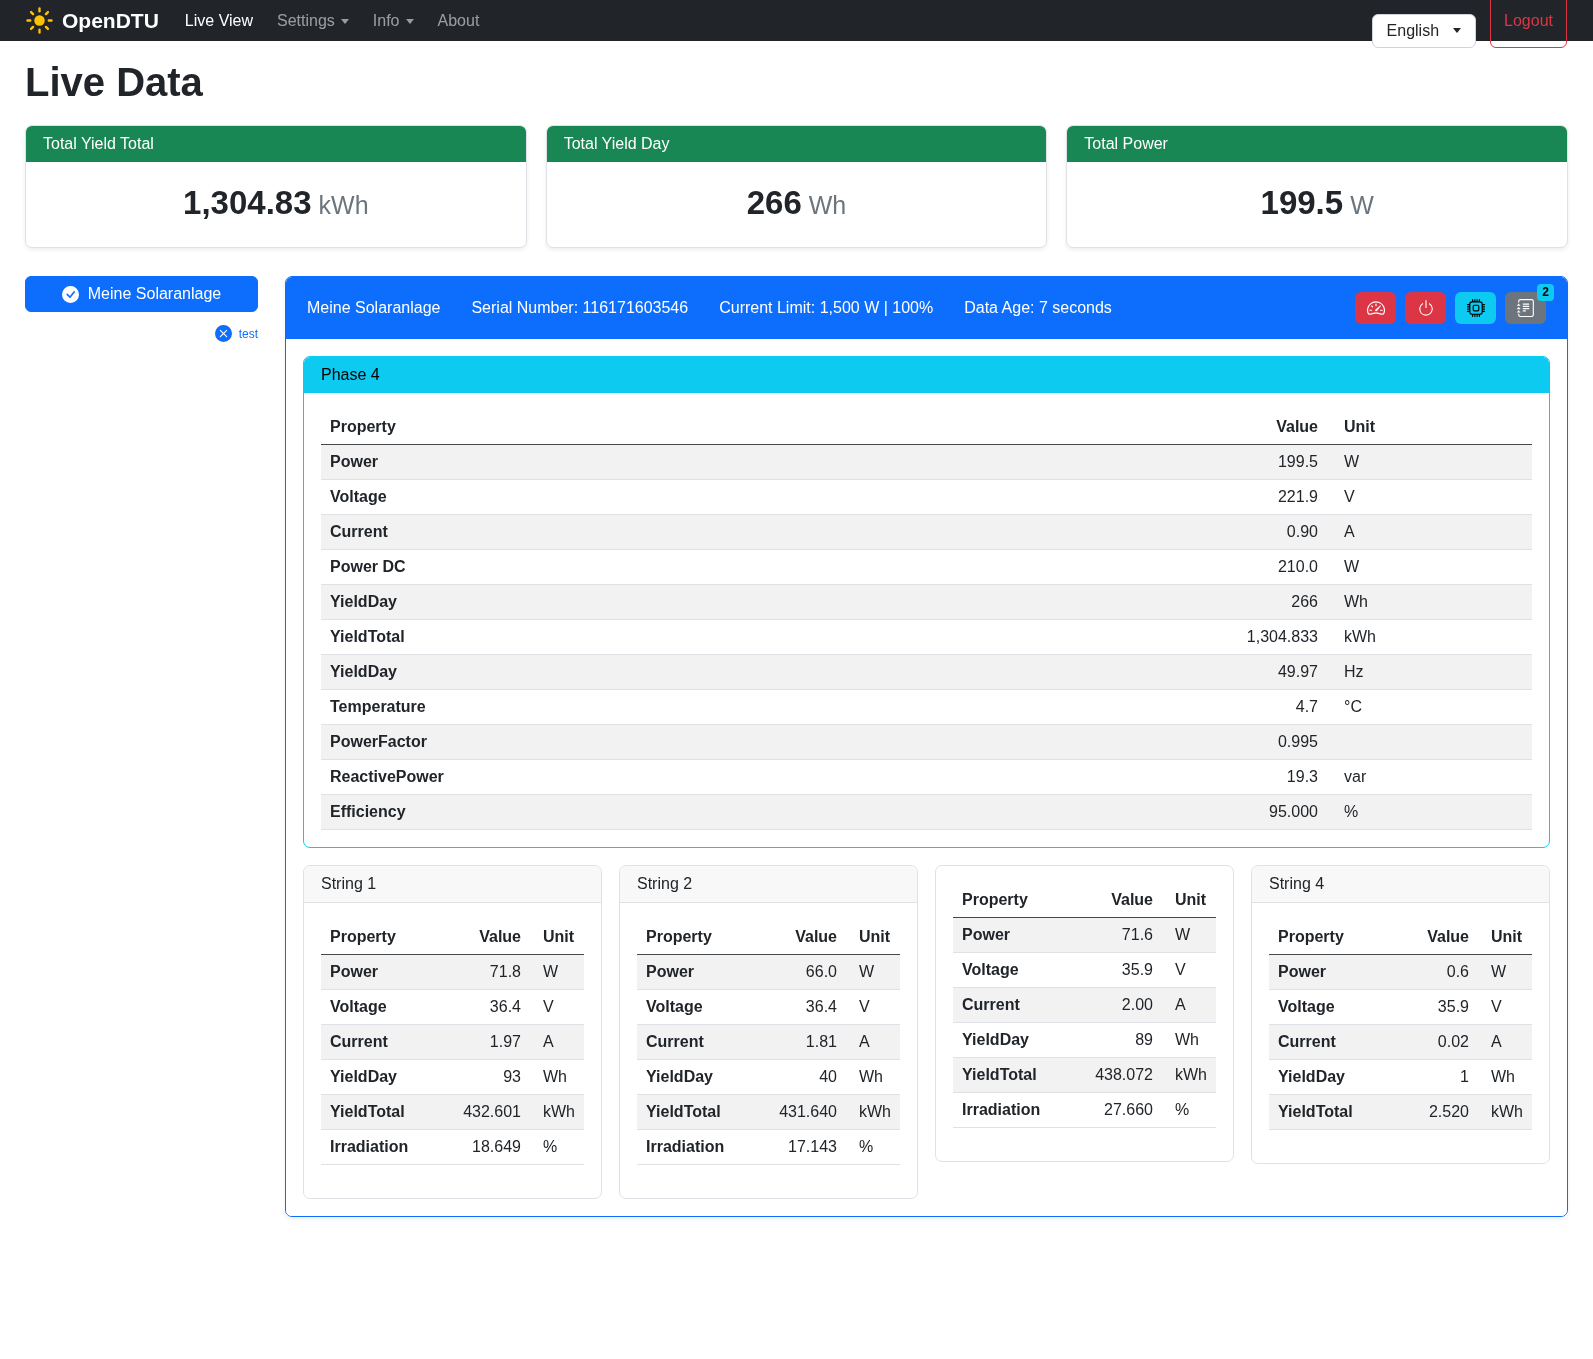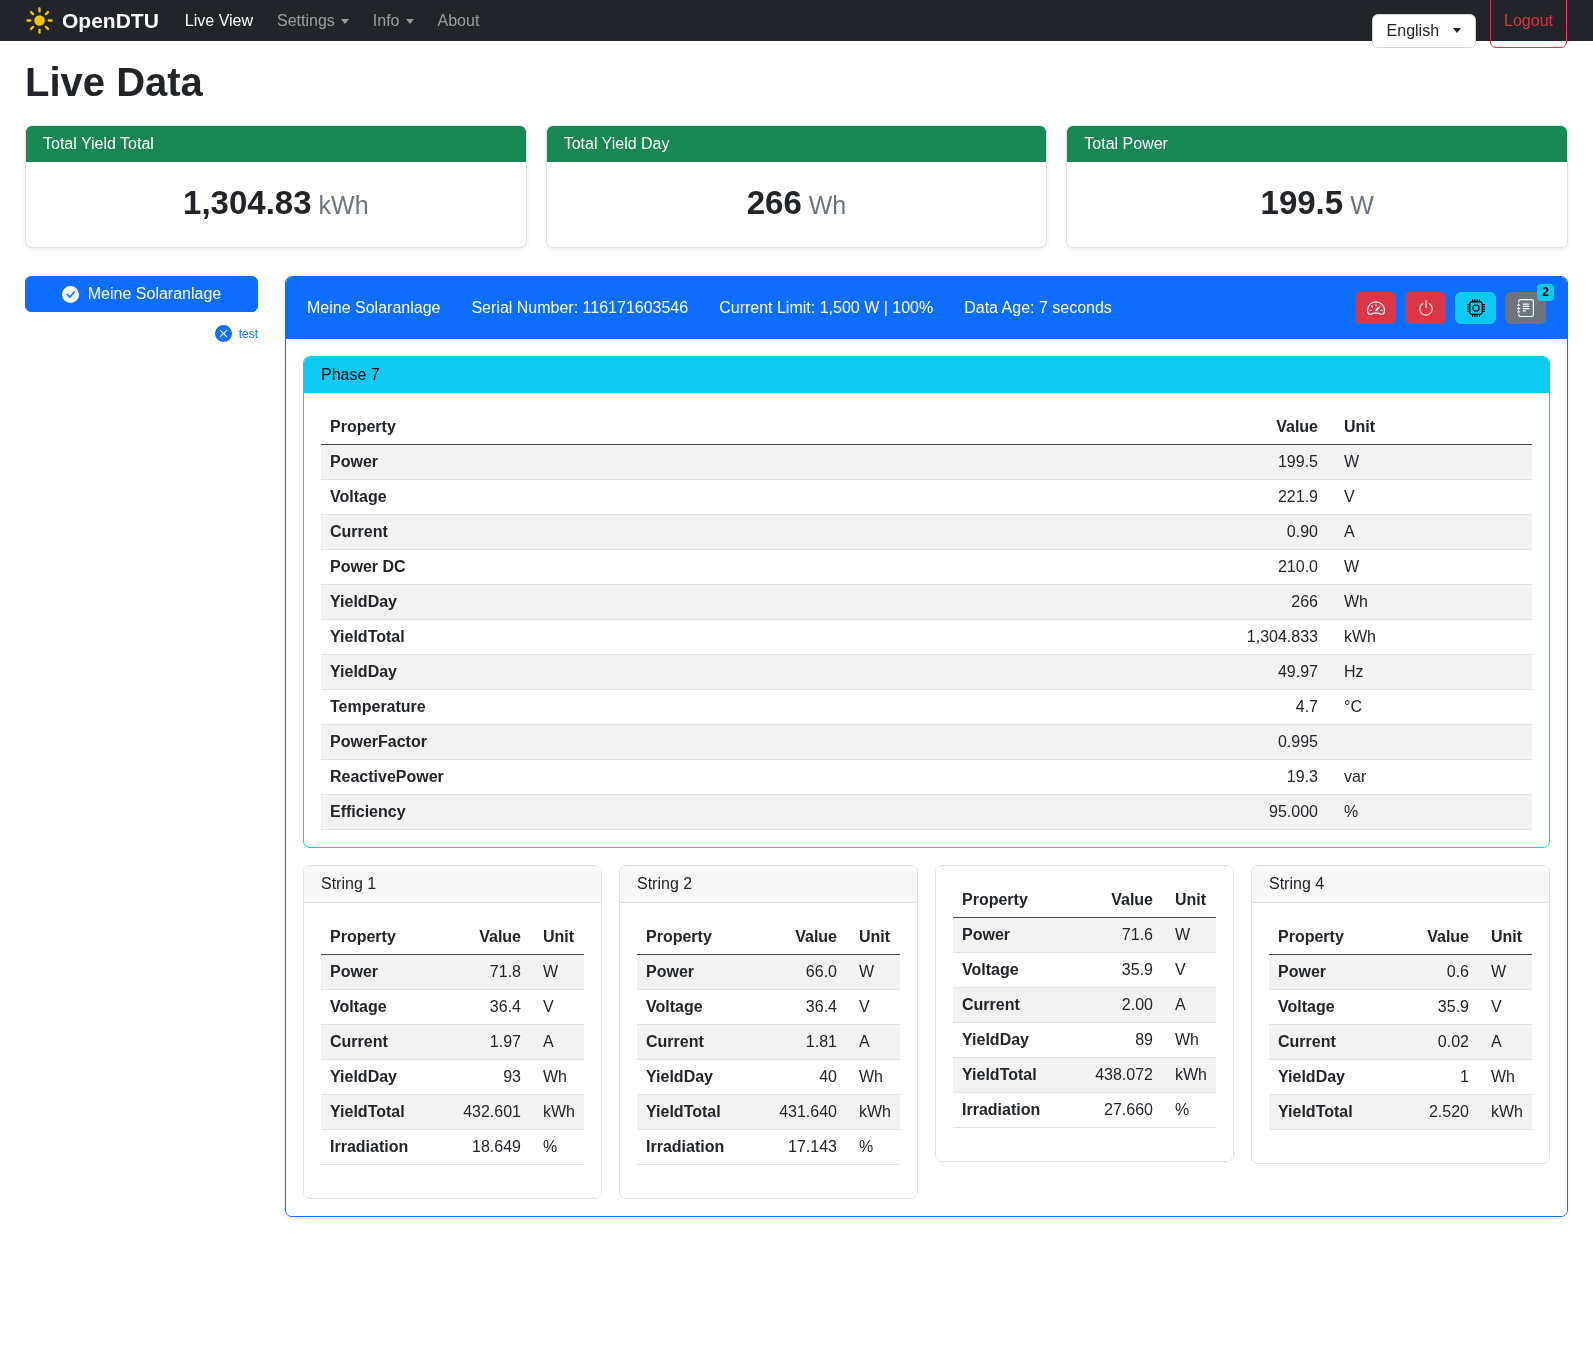--- a/index.html
+++ b/index.html
@@ -227,21 +227,21 @@
                 <path d="M1 5v-.5a.5.5 0 0 1 1 0V5h.5a.5.5 0 0 1 0 1h-2a.5.5 0 0 1 0-1H1zm0 3v-.5a.5.5 0 0 1 1 0V8h.5a.5.5 0 0 1 0 1h-2a.5.5 0 0 1 0-1H1zm0 3v-.5a.5.5 0 0 1 1 0v.5h.5a.5.5 0 0 1 0 1h-2a.5.5 0 0 1 0-1H1z"></path>
               </svg>
               <span class="count-badge">2</span>
             </button>
           </div>
         </div>
 
         <div class="panel-body">
 
           <div class="phase-card">
-            <div class="phase-header">Phase 7</div>
+            <div class="phase-header">Phase 4</div>
             <div class="phase-body">
               <table class="data-table">
                 <thead>
                   <tr>
                     <th class="prop">Property</th>
                     <th class="val">Value</th>
                     <th class="unit">Unit</th>
                   </tr>
                 </thead>
                 <tbody>

